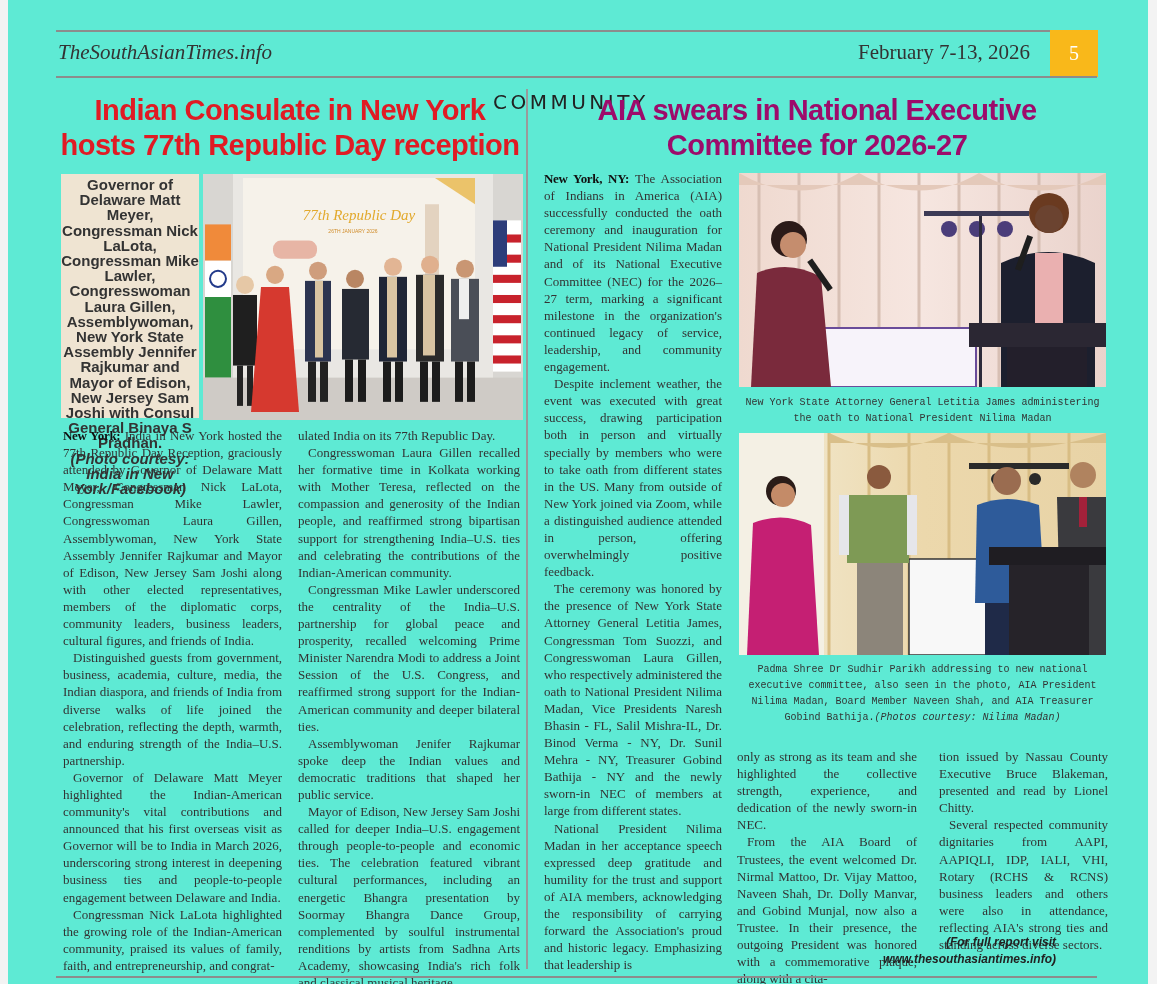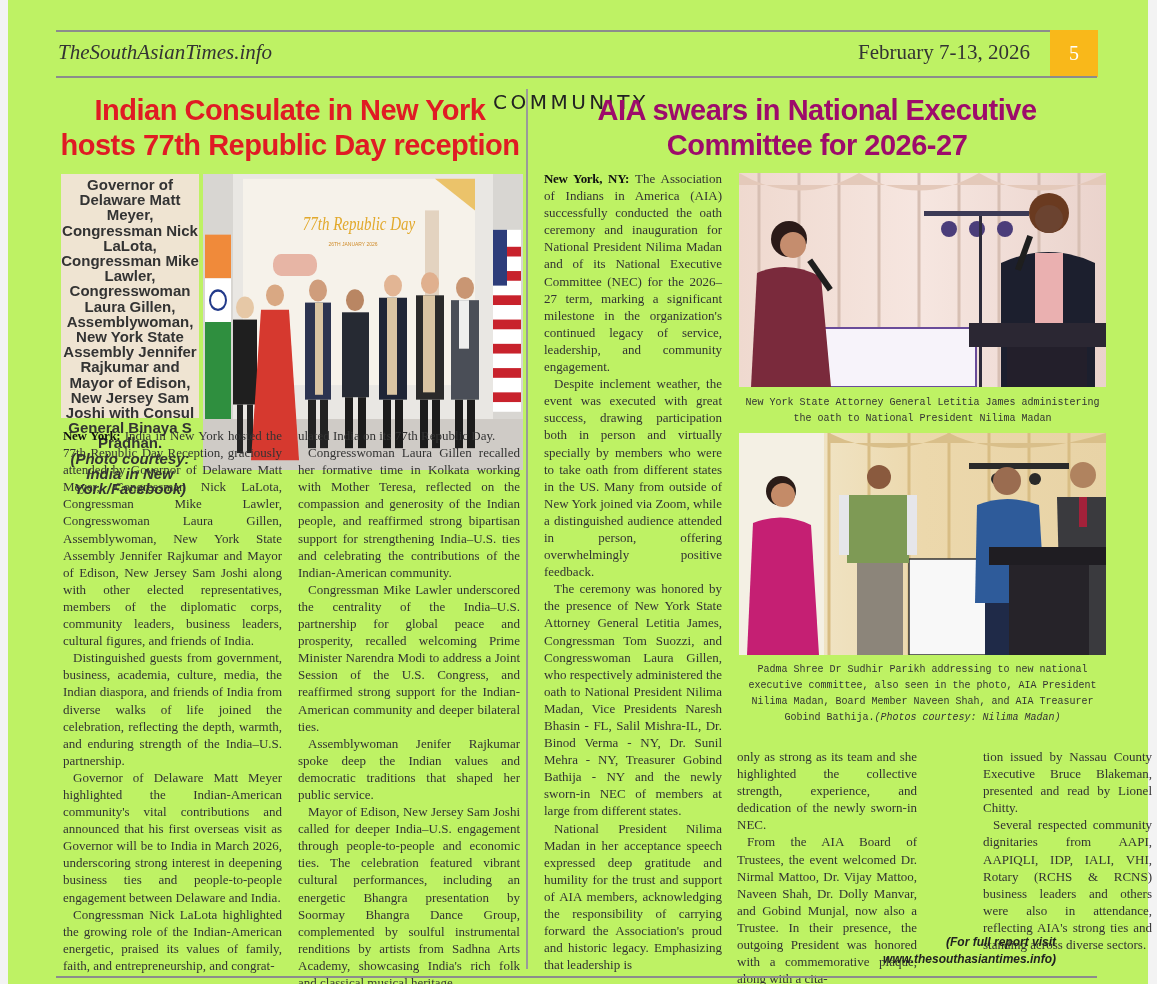--- a/index.html
+++ b/index.html
@@ -5,54 +5,54 @@
   html, body { margin: 0; padding: 0; }
   body {
     width: 1157px; height: 984px; overflow: hidden;
     background: #f3f3f3;
     font-family: "Liberation Serif", serif;
     color: #2b2b2b;
     position: relative;
   }
   .page {
     position: absolute; left: 8px; top: 0; width: 1140px; height: 984px;
-    background: #bef264;
+    background: #5eead4;
   }
   .hdr-rule { position: absolute; left: 48px; width: 1041px; height: 2px; background: #8c8c8c; }
   .site-name { position: absolute; left: 50px; top: 40px; font-style: italic; font-size: 21px; color: #333; }
   .section-name { position: absolute; left: 485px; top: 42px; font-family: "DejaVu Sans", sans-serif; font-size: 20px; letter-spacing: 3.5px; color: #222; margin-top: 48px; }
   .issue-date { position: absolute; left: 850px; top: 40px; font-size: 21px; color: #333; }
   .page-num { position: absolute; left: 1042px; top: 30px; width: 48px; height: 47px; background: #f9b81a; color: #fff; font-size: 20px; display: flex; align-items: center; justify-content: center; }
 
   .col-divider { position: absolute; left: 518px; top: 89px; width: 2px; height: 880px; background: #9a9a9a; }
   .bottom-rule { position: absolute; left: 48px; top: 976px; width: 1041px; height: 2px; background: #8c8c8c; }
 
   .headline { position: absolute; font-family: "Liberation Sans", sans-serif; font-weight: bold; font-size: 29px; line-height: 35px; text-align: center; letter-spacing: -0.5px; }
   .headline.left { left: 48px; top: 93px; width: 468px; color: #e01b24; }
   .headline.right { left: 528px; top: 93px; width: 562px; color: #9d0b6b; text-align: center; }
 
   .caption-box { position: absolute; left: 53px; top: 174px; width: 138px; height: 244px; background: #efe4d2; padding-top: 3px; box-sizing: border-box; }
   .caption-box p { margin: 0; font-family: "Liberation Sans", sans-serif; font-weight: bold; font-size: 15px; line-height: 15.2px; text-align: center; color: #333; }
   .caption-box .credit { font-style: italic; }
 
   .photo { position: absolute; overflow: hidden; }
   .photo svg { width: 100%; height: 100%; display: block; }
-  .photo-1 { left: 195px; top: 174px; width: 320px; height: 296px; }
+  .photo-1 { left: 195px; top: 174px; width: 320px; height: 246px; }
   .photo-2 { left: 731px; top: 173px; width: 367px; height: 214px; }
   .photo-3 { left: 731px; top: 433px; width: 367px; height: 222px; }
 
   .col { position: absolute; font-size: 13px; line-height: 17.1px; text-align: justify; color: #333; }
   .col p { margin: 0; text-indent: 10px; }
   .col p.first { text-indent: 0; }
   .col b { font-weight: bold; color: #111; letter-spacing: -0.3px; }
   .c1 { left: 55px; top: 427px; width: 219px; }
   .c2 { left: 290px; top: 427px; width: 222px; }
   .c3 { left: 536px; top: 170px; width: 178px; }
   .c4 { left: 729px; top: 748px; width: 180px; }
-  .c5 { left: 931px; top: 748px; width: 169px; margin-left: 44px; }
+  .c5 { left: 931px; top: 748px; width: 169px; }
 
   .photo-caption { position: absolute; font-family: Liberation Mono, monospace; font-size: 10px; line-height: 16px; text-align: center; color: #333; }
   .pc-2 { left: 729px; top: 395px; width: 371px; }
   .pc-3 { left: 729px; top: 662px; width: 371px; }
   .pc-3 i { font-style: italic; }
 
   .more-link { position: absolute; left: 868px; top: 934px; width: 180px; text-align: right; font-family: "Liberation Sans", sans-serif; font-weight: bold; font-style: italic; font-size: 12px; line-height: 16.5px; color: #222; }
 </style>
 </head>
 <body>
@@ -139,21 +139,21 @@
         <rect x="252" y="186" width="8" height="40" fill="#1c1c1c"></rect>
         <rect x="264" y="186" width="8" height="40" fill="#1c1c1c"></rect>
       </g>
     </svg>
   </div>
 
   <div class="col c1">
     <p class="first"><b>New York:</b> <span>India in New York hosted the 77th Republic Day Reception, graciously attended by Governor of Delaware Matt Meyer, Congressman Nick LaLota, Congressman Mike Lawler, Congresswoman Laura Gillen, Assemblywoman, New York State Assembly Jennifer Rajkumar and Mayor of Edison, New Jersey Sam Joshi along with other elected representatives, members of the diplomatic corps, community leaders, business leaders, cultural figures, and friends of India.</span></p>
     <p>Distinguished guests from government, business, academia, culture, media, the Indian diaspora, and friends of India from diverse walks of life joined the celebration, reflecting the depth, warmth, and enduring strength of the India–U.S. partnership.</p>
     <p>Governor of Delaware Matt Meyer highlighted the Indian-American community's vital contributions and announced that his first overseas visit as Governor will be to India in March 2026, underscoring strong interest in deepening business ties and people-to-people engagement between Delaware and India.</p>
-    <p>Congressman Nick LaLota highlighted the growing role of the Indian-American energetic, praised its values of family, faith, and entrepreneurship, and congrat-</p>
+    <p>Congressman Nick LaLota highlighted the growing role of the Indian-American community, praised its values of family, faith, and entrepreneurship, and congrat-</p>
   </div>
 
   <div class="col c2">
     <p class="first">ulated India on its 77th Republic Day.</p>
     <p>Congresswoman Laura Gillen recalled her formative time in Kolkata working with Mother Teresa, reflected on the compassion and generosity of the Indian people, and reaffirmed strong bipartisan support for strengthening India–U.S. ties and celebrating the contributions of the Indian-American community.</p>
     <p>Congressman Mike Lawler underscored the centrality of the India–U.S. partnership for global peace and prosperity, recalled welcoming Prime Minister Narendra Modi to address a Joint Session of the U.S. Congress, and reaffirmed strong support for the Indian-American community and deeper bilateral ties.</p>
     <p>Assemblywoman Jenifer Rajkumar spoke deep the Indian values and democratic traditions that shaped her public service.</p>
     <p>Mayor of Edison, New Jersey Sam Joshi called for deeper India–U.S. engagement through people-to-people and economic ties.  The celebration featured vibrant cultural performances, including an energetic Bhangra presentation by Soormay Bhangra Dance Group, complemented by soulful instrumental renditions by artists from Sadhna Arts Academy, showcasing India's rich folk and classical musical heritage.</p>
   </div>
 

